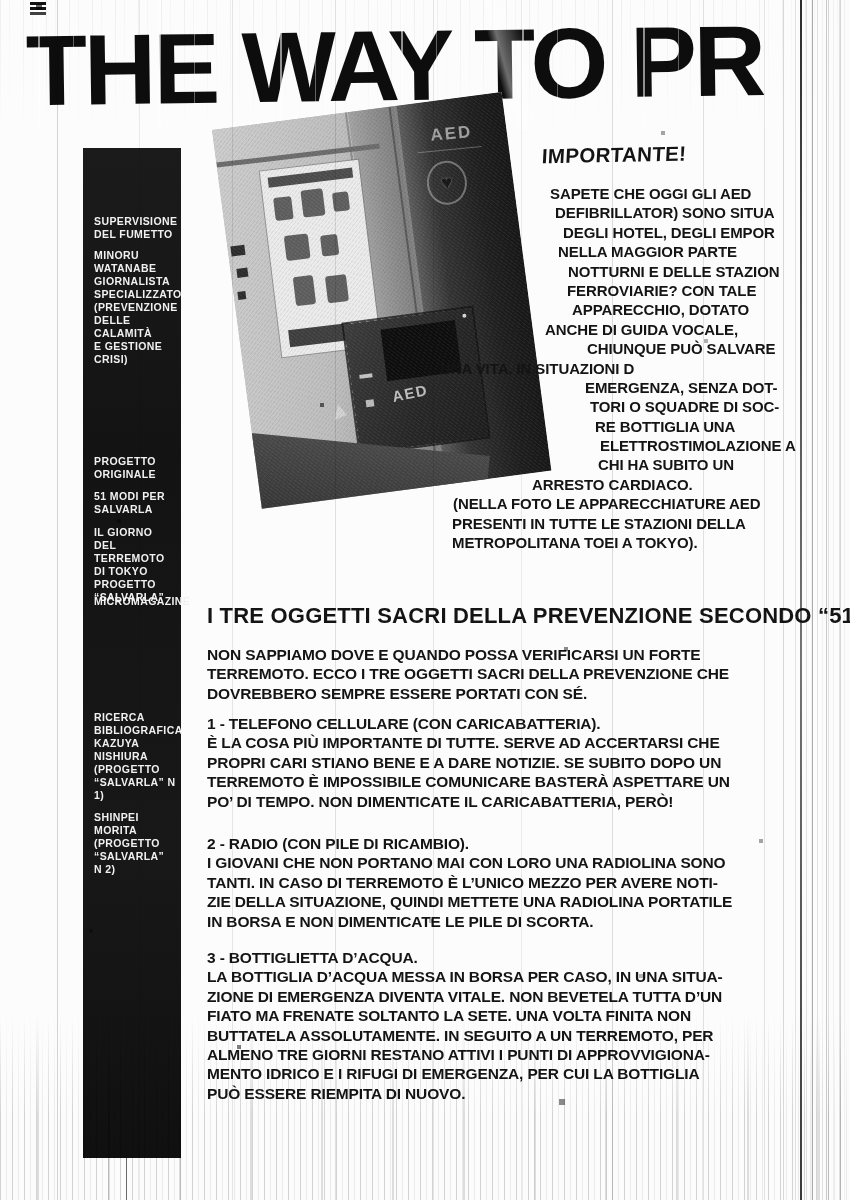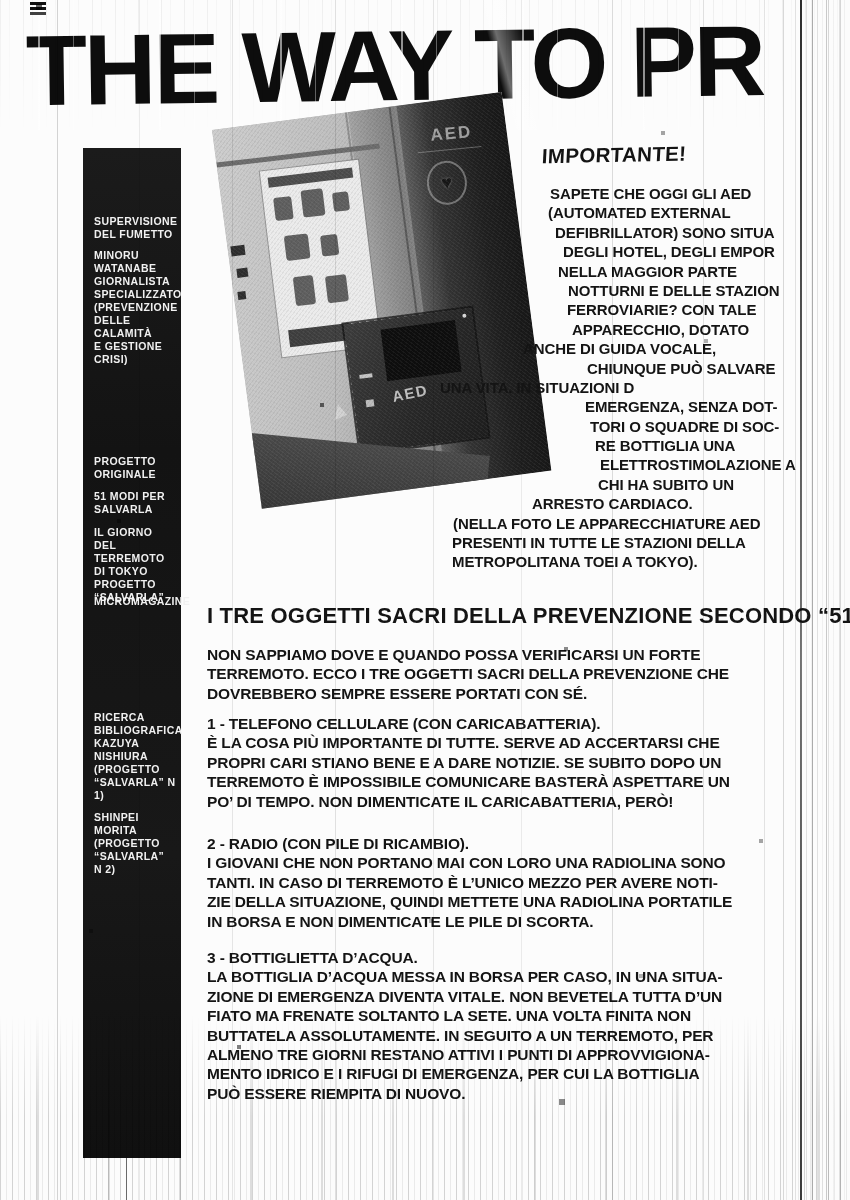--- a/index.html
+++ b/index.html
@@ -233,28 +233,27 @@
     </div>
     <div class="ph-arrow"></div>
     <div class="ph-counter"></div>
     <div class="ph-floor"></div>
     <div class="ph-grain"></div>
   </div>
 
   <div class="importante-heading">IMPORTANTE!</div>
   <div class="importante-lines">
     <div class="imp-line" style="margin-left:110px;">SAPETE CHE OGGI GLI AED</div>
-    <div class="imp-line" style="margin-left:108px;">(AUTOMATED EXTERNAL</div>
     <div class="imp-line" style="margin-left:115px;">DEFIBRILLATOR) SONO SITUA</div>
     <div class="imp-line" style="margin-left:123px;">DEGLI HOTEL, DEGLI EMPOR</div>
     <div class="imp-line" style="margin-left:118px;">NELLA MAGGIOR PARTE</div>
     <div class="imp-line" style="margin-left:128px;">NOTTURNI E DELLE STAZION</div>
     <div class="imp-line" style="margin-left:127px;">FERROVIARIE? CON TALE</div>
     <div class="imp-line" style="margin-left:132px;">APPARECCHIO, DOTATO</div>
-    <div class="imp-line" style="margin-left:83px;">ANCHE DI GUIDA VOCALE,</div>
+    <div class="imp-line" style="margin-left:105px;">ANCHE DI GUIDA VOCALE,</div>
     <div class="imp-line" style="margin-left:147px;">CHIUNQUE PUÒ SALVARE</div>
     <div class="imp-line" style="">UNA VITA. IN SITUAZIONI D</div>
     <div class="imp-line" style="margin-left:145px;">EMERGENZA, SENZA DOT-</div>
     <div class="imp-line" style="margin-left:150px;">TORI O SQUADRE DI SOC-</div>
     <div class="imp-line" style="margin-left:155px;">RE BOTTIGLIA UNA</div>
     <div class="imp-line" style="margin-left:160px;">ELETTROSTIMOLAZIONE A</div>
     <div class="imp-line" style="margin-left:158px;">CHI HA SUBITO UN</div>
     <div class="imp-line" style="margin-left:92px;">ARRESTO CARDIACO.</div>
     <div class="imp-line" style="margin-left:13px;">(NELLA FOTO LE APPARECCHIATURE AED</div>
     <div class="imp-line" style="margin-left:12px;">PRESENTI IN TUTTE LE STAZIONI DELLA</div>

